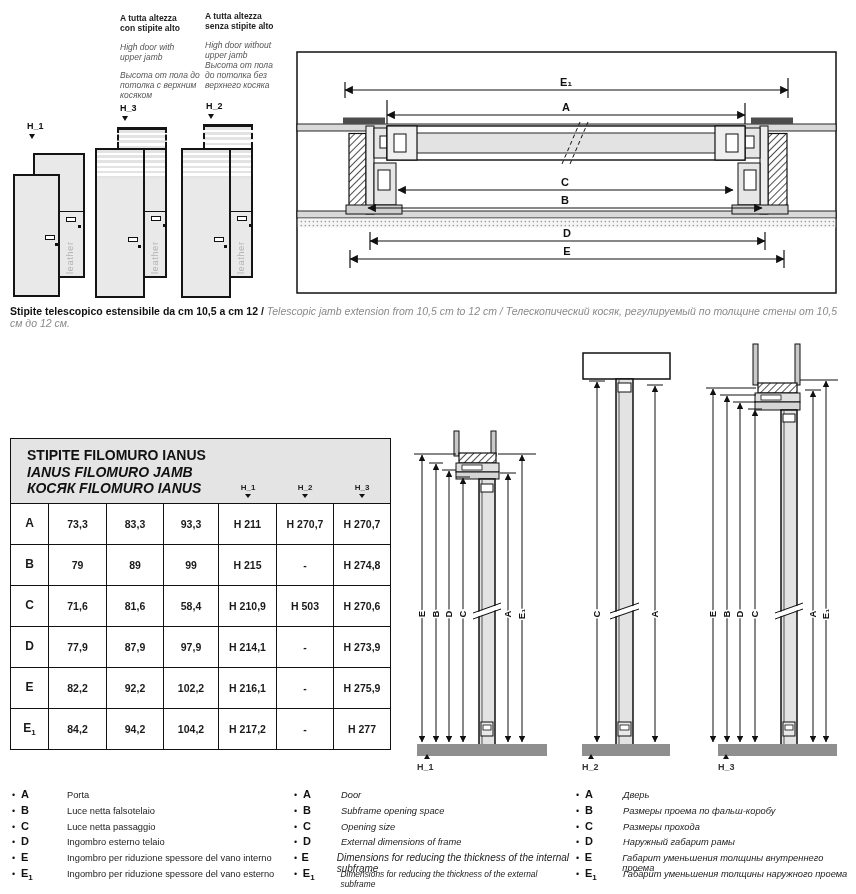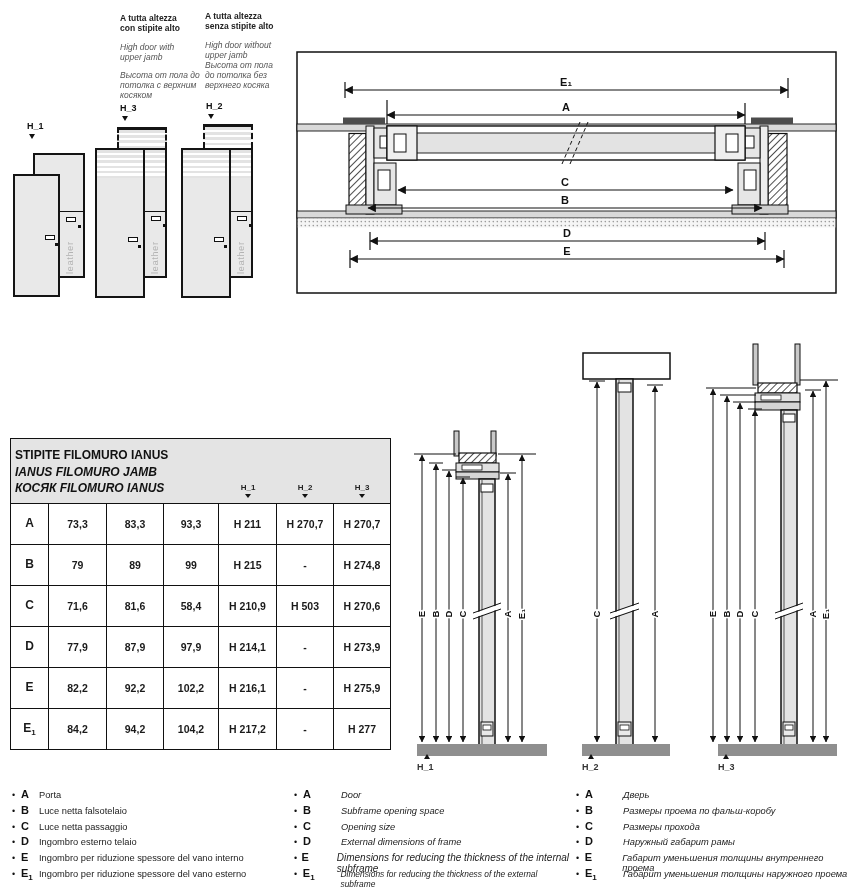--- a/index.html
+++ b/index.html
@@ -25,34 +25,34 @@
   .leather{position:absolute;color:#b3b3b3;font-size:9.5px;letter-spacing:.5px;
         writing-mode:vertical-rl;transform:rotate(180deg);}
   
   .caption{font-size:10.5px;line-height:12px;}
   .caption .b{font-weight:bold;color:#111;}
   .caption .i{font-style:italic;color:#8a8a8a;}
   
   table.spec{border-collapse:collapse;table-layout:fixed;width:380px;}
   table.spec th,table.spec td{border:1.6px solid #111;padding:0;}
   .thead-cell{background:#e4e4e4;height:64px;position:relative;}
-  .t-title{position:absolute;left:4px;top:8px;text-align:left;font-size:12px;line-height:16.5px;font-weight:bold;color:#111;}
+  .t-title{position:absolute;left:16px;top:8px;text-align:left;font-size:14px;line-height:16.5px;font-weight:bold;color:#111;}
   .t-title .i{font-style:italic;}
   .hcol{position:absolute;bottom:5px;width:44px;text-align:center;font-size:8px;font-weight:bold;color:#222;}
   .hcol .tri-down{margin:2px auto 0;border-left-width:3px;border-right-width:3px;border-top-width:4px;}
   .rowlab{font-size:12px;font-weight:bold;text-align:center;background:#fff;}
   .val{font-size:10.5px;font-weight:bold;text-align:center;background:#fff;}
   sub.s1{font-size:8px;}
   
   .legend-col{position:absolute;width:276px;}
   .leg-item{display:flex;align-items:baseline;height:15.8px;}
   .leg-bullet{font-size:9px;width:9px;color:#111;}
   .leg-key{font-size:11px;font-weight:bold;width:18px;color:#111;}
   .leg-text{font-size:9.3px;color:#222;}
-  .leg-it .leg-text{font-style:normal;}
+  .leg-it .leg-text{font-style:normal;margin-left:28px;}
   .leg-en .leg-text,.leg-ru .leg-text{font-style:italic;margin-left:20px;}
   svg text{font-family:"Liberation Sans","DejaVu Sans",sans-serif;}
   .dimlab{font-size:11px;font-weight:bold;fill:#111;}
   .dimlab-s{font-size:9.5px;font-weight:bold;fill:#111;paint-order:stroke;stroke:#fff;stroke-width:3px;}
   .seclab{font-size:9px;font-weight:bold;fill:#333;}
 </style>
 </head>
 <body>
 
 <div id="page">
@@ -188,20 +188,23 @@
       <line x1="350" y1="259" x2="784" y2="259" marker-start="url(#p-arr)" marker-end="url(#p-arr)"></line>
     </g>
     <text class="dimlab" x="566" y="86" text-anchor="middle">E₁</text>
     <text class="dimlab" x="566" y="111" text-anchor="middle">A</text>
     <text class="dimlab" x="565" y="186" text-anchor="middle">C</text>
     <text class="dimlab" x="565" y="204" text-anchor="middle">B</text>
     <text class="dimlab" x="567" y="237" text-anchor="middle">D</text>
     <text class="dimlab" x="567" y="255" text-anchor="middle">E</text>
   </svg>
 
+  <div class="abs caption" style="left:10px;top:305px;width:840px;">
+    <span class="b">Stipite telescopico estensibile da cm 10,5 a cm 12 /</span><span class="i"> Telescopic jamb extension from 10,5 cm to 12 cm /</span><span class="i"> Телескопический косяк, регулируемый по толщине стены от 10,5 см до 12 см.</span>
+  </div>
 
   <table class="spec abs" style="left:10px;top:438px;">
     <colgroup>
       <col style="width:38px">
         <col style="width:58px">
         <col style="width:57px">
         <col style="width:55px">
       <col style="width:58px">
         <col style="width:57px">
         <col style="width:57px">

